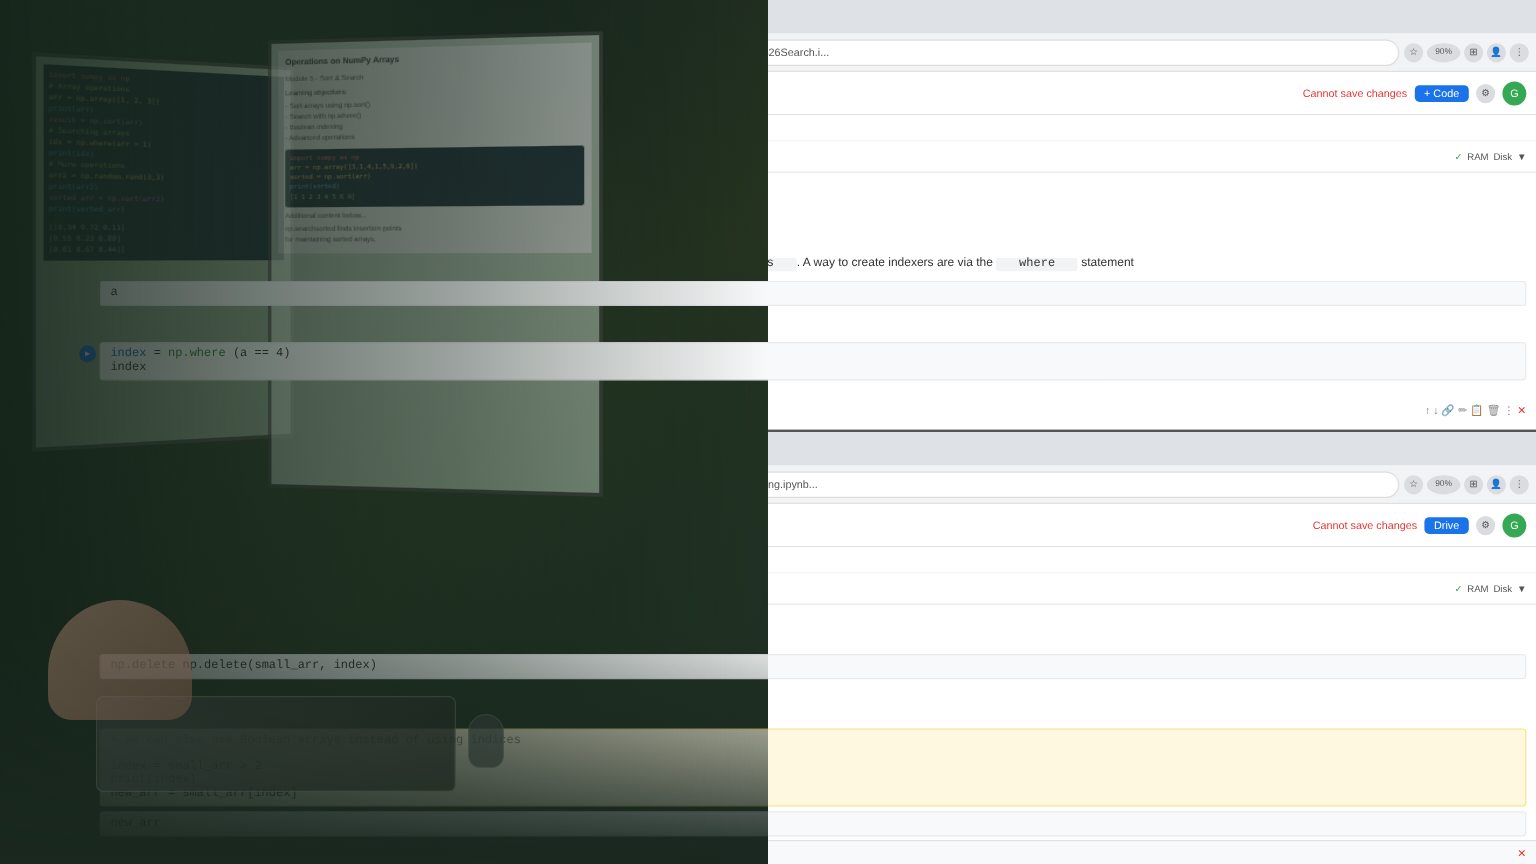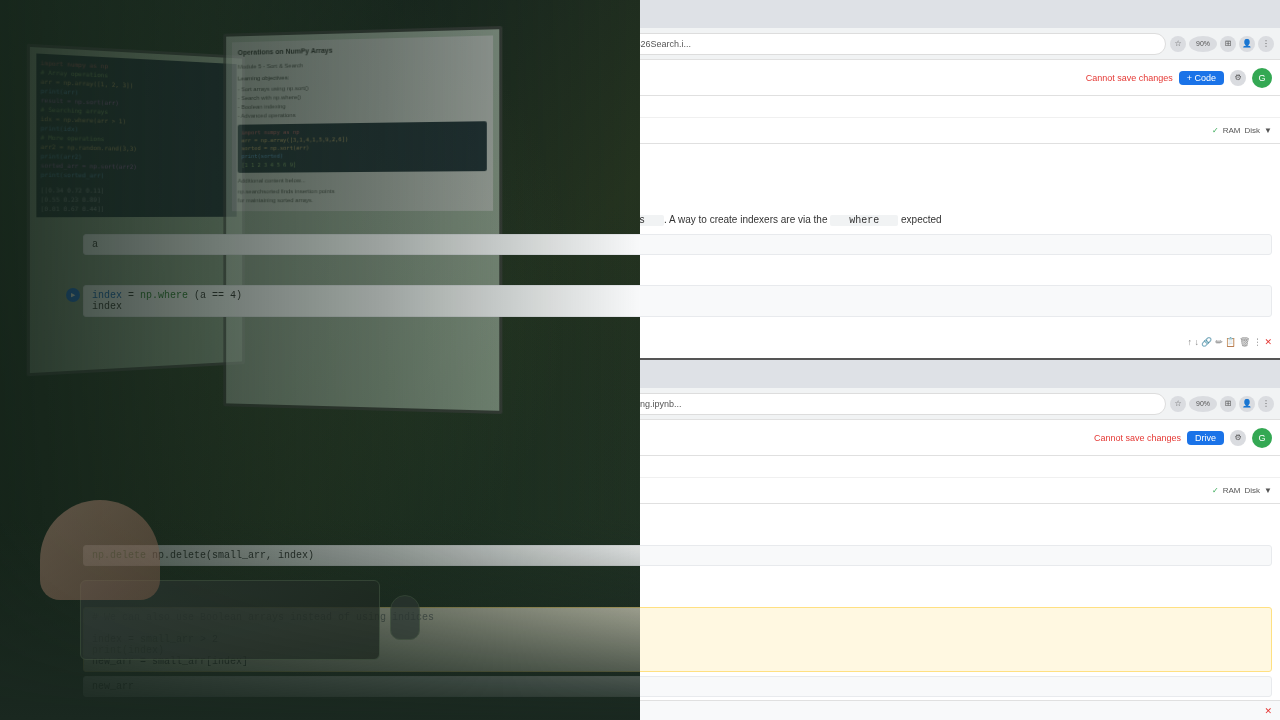--- a/index.html
+++ b/index.html
@@ -579,21 +579,21 @@
         <span style="color:#1a73e8; cursor:pointer;">↔</span>
         <span>24 cells hidden</span>
       </div>
 
       <div class="section-header">
         <span class="section-arrow">▼</span>
         <span>Searching NumPy Arrays</span>
       </div>
 
       <div class="text-cell">
-        <span>Actually we have seen this already, but let's take it as a refresher. To search for an element in an array we normally use </span><span class="code-inline">indexers</span><span>. A way to create indexers are via the </span><span class="code-inline">where</span><span> expected</span>
+        <span>Actually we have seen this already, but let's take it as a refresher. To search for an element in an array we normally use </span><span class="code-inline">indexers</span><span>. A way to create indexers are via the </span><span class="code-inline">where</span><span> statement</span>
       </div>
 
       <div class="cell">
         <div class="cell-num">[19]</div>
         <div class="cell-body">
           <div class="code-cell">
             <span>a</span>
           </div>
           <div class="output-cell">
             <span style="white-space:pre; display:block; font-size:10px;">array([[ 1. ,  0. ,  4. ,  0. ,  4. ,  2.67,  3. ,  2. ,  2. ,

